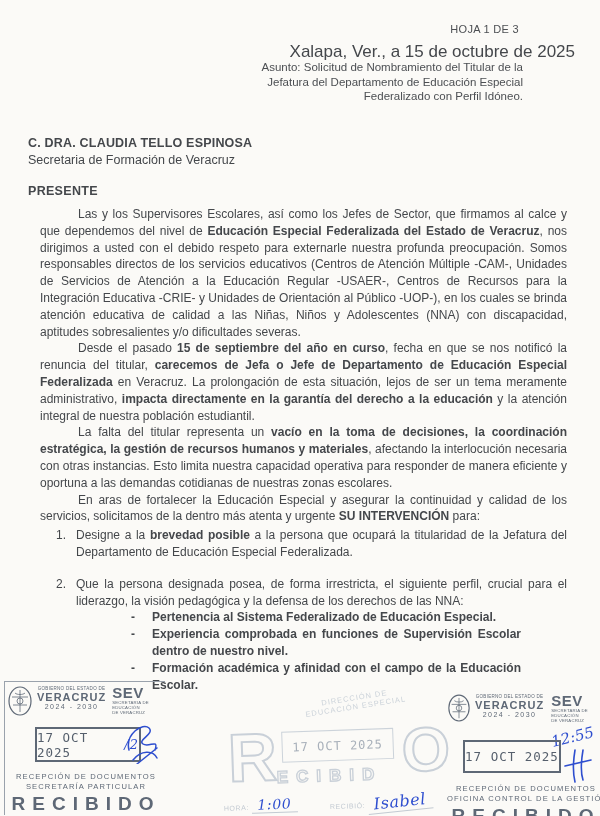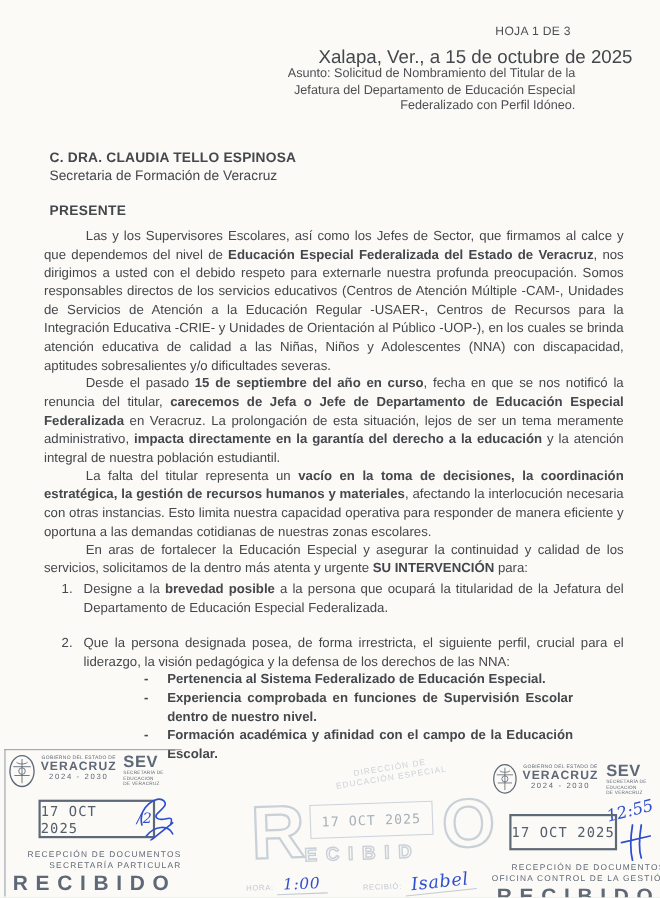--- a/index.html
+++ b/index.html
@@ -7,21 +7,21 @@
     position:relative;width:600px;height:816px;margin:0 auto;
     background:#fbfaf7;overflow:hidden;color:#44474b;
     font-family:"Liberation Sans",sans-serif;
   }
   
   .header{position:absolute;top:22px;right:25px;text-align:right;line-height:15px;}
   .sheet{font-size:11px;color:#4c4f53;margin-right:56px;margin-bottom:7px;letter-spacing:.3px;}
   .dateline{font-size:17px;margin-bottom:1px;}
   .subject{font-size:11.5px;line-height:14.5px;color:#4c4f53;margin-right:52px;}
   
-  .recipient{position:absolute;top:135px;left:45px;font-size:12.5px;line-height:17px;}
+  .recipient{position:absolute;top:135px;left:28px;font-size:12.5px;line-height:17px;}
   .rec-name{font-weight:bold;letter-spacing:.2px;}
   .salutation{font-weight:bold;margin-top:14px;letter-spacing:.3px;}
   
   .body{position:absolute;top:206px;left:40px;width:527px;font-size:12px;line-height:16.8px;text-align:justify;}
   .para{margin:0;text-indent:38px;}
   .b{font-weight:bold;}
   .oli{display:flex;margin-left:16px;margin-top:2px;}
   .oli.gap{margin-top:15px;}
   .omark{width:20px;flex:none;}
   .otext{flex:1;text-align:justify;margin:0;}
@@ -32,21 +32,21 @@
   
   .stamp{position:absolute;color:#5e6876;}
   .srow{display:flex;align-items:flex-start;}
   .gov-small{font-size:4.5px;letter-spacing:.3px;white-space:nowrap;}
   .gov{font-size:11px;font-weight:bold;letter-spacing:1px;}
   .period{font-size:7px;letter-spacing:1.5px;}
   .sev{font-size:15px;font-weight:bold;letter-spacing:.5px;line-height:14px;}
   .sev-sub{font-size:4.3px;line-height:5px;letter-spacing:.2px;}
   .datebox{border:2px solid #5e6876;display:flex;align-items:center;justify-content:center;
     font-family:"DejaVu Sans Mono",monospace;font-size:12.5px;letter-spacing:1px;color:#555f6c;position:relative;}
-  .office{font-size:7.6px;letter-spacing:1.1px;text-align:right;line-height:10px;white-space:nowrap;}
+  .office{font-size:7.6px;letter-spacing:1.1px;text-align:center;line-height:10px;white-space:nowrap;}
   .received{font-size:19px;font-weight:bold;letter-spacing:7px;text-align:center;margin-top:1px;white-space:nowrap;}
   .hand{color:#2e4ecf;font-family:"DejaVu Serif",serif;font-style:italic;}
   
   .stamp-left{left:4px;top:681px;width:158px;border-left:1px solid #9aa2ac;border-top:1px solid #9aa2ac;padding:4px 0 0 2px;}
   .stamp-left .datebox{width:102px;height:31px;margin:9px 0 0 28px;}
   .stamp-left .office{margin-top:10px;}
   
   .stamp-right{left:447px;top:694px;width:158px;}
   .stamp-right .datebox{width:94px;height:29px;margin:16px 0 0 16px;}
   .stamp-right .office{margin-top:11px;}

